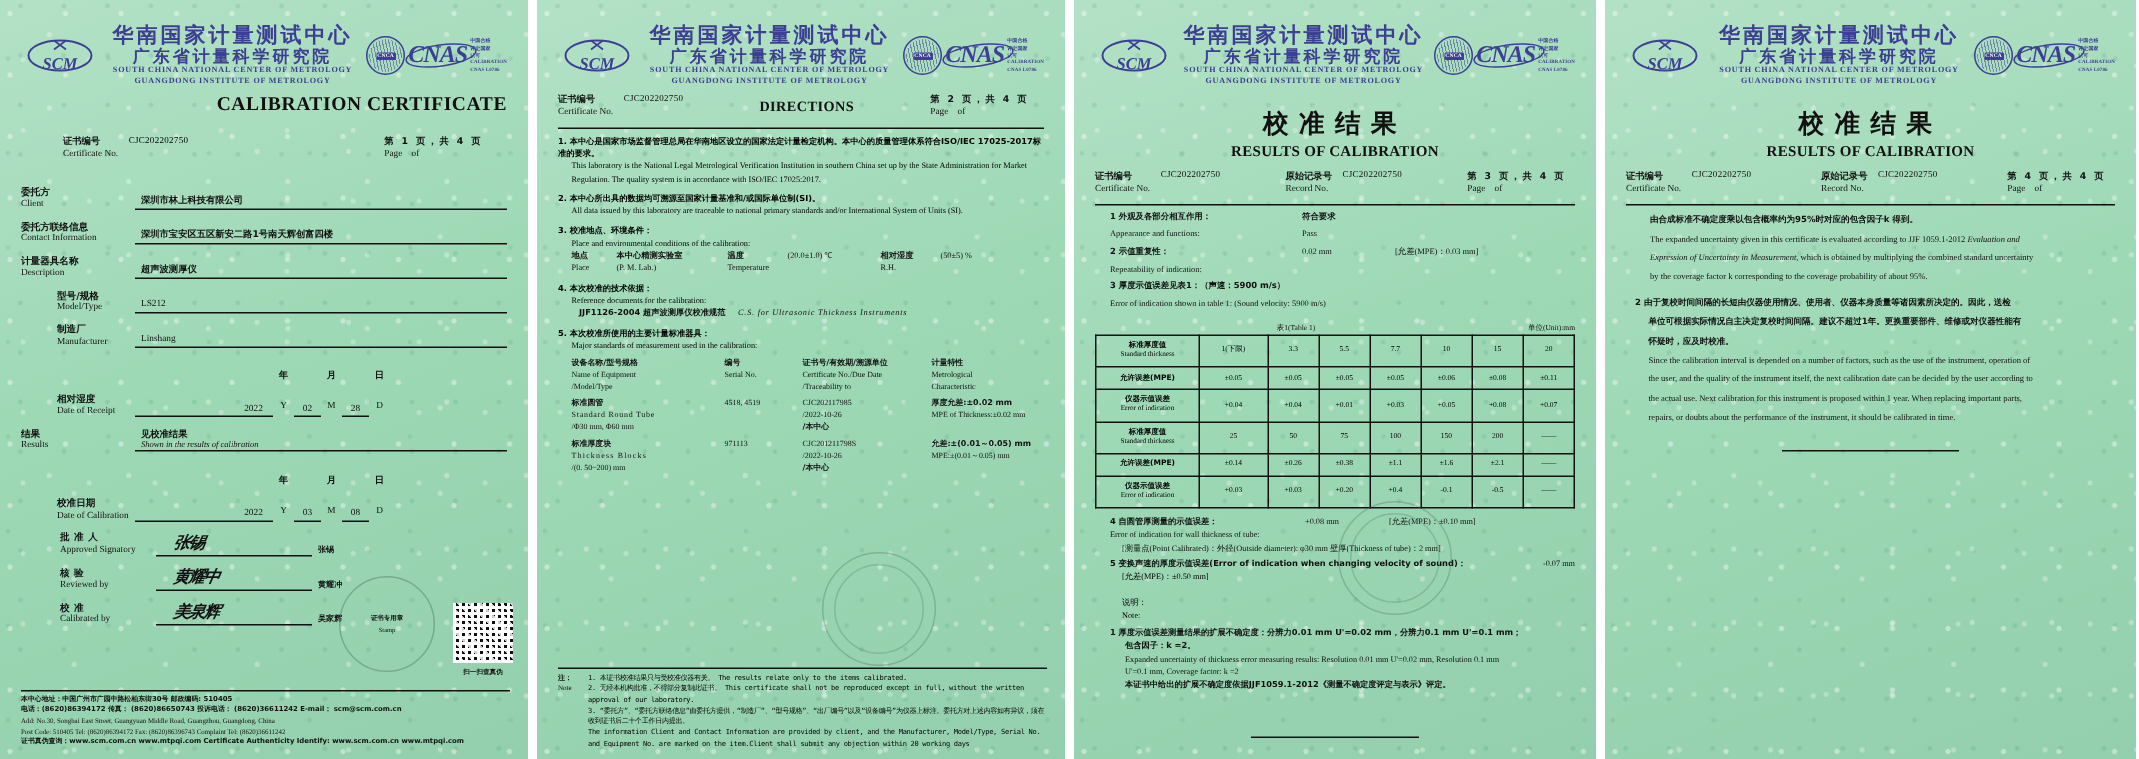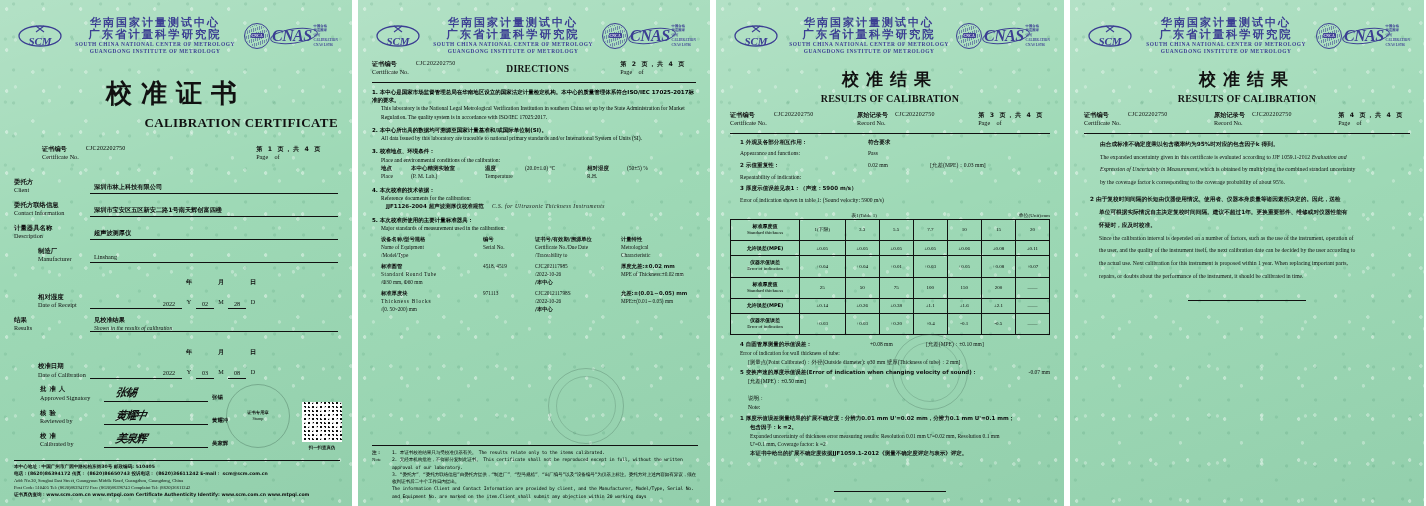--- a/index.html
+++ b/index.html
@@ -23,21 +23,21 @@
   .p1{width:352px;} .gap{width:6px;background:#fff;flex:none;}
   .p2{width:352px;} .p3{width:348px;} .p4{width:354px;}
   .pad{position:relative;z-index:2;padding:0 14px;height:100%;box-sizing:border-box;}
 
   
   .head{display:flex;align-items:center;gap:4px;padding-top:17px;}
   .scm{width:52px;height:30px;flex:none;position:relative;}
   .scm svg{display:block;}
   .orgwrap{flex:1;text-align:center;line-height:1;}
   .cn1{font-family:"DejaVu Sans",sans-serif;font-weight:bold;color:#3c3f93;
-       font-size:11px;letter-spacing:2.0px;white-space:nowrap;}
+       font-size:14px;letter-spacing:2.0px;white-space:nowrap;}
   .cn2{font-family:"DejaVu Sans",sans-serif;font-weight:bold;color:#3c3f93;
        font-size:11.3px;letter-spacing:2.0px;white-space:nowrap;margin-top:1px;}
   .en1{font-size:5.4px;font-weight:bold;color:#3c3f93;letter-spacing:.55px;margin-top:2px;white-space:nowrap;}
   .en2{font-size:5.4px;font-weight:bold;color:#3c3f93;letter-spacing:.55px;margin-top:1px;white-space:nowrap;}
   .cnas{display:flex;align-items:center;gap:2px;flex:none;}
   .cseal{width:24px;height:24px;border-radius:50%;border:1.4px solid #3c3f93;
          display:flex;align-items:center;justify-content:center;position:relative;overflow:hidden;}
   .cseal::after{content:"";position:absolute;inset:1px;border-radius:50%;
          background:repeating-linear-gradient(78deg,rgba(60,63,147,.55) 0 .7px,transparent .7px 2.1px);}
   .cseal span{position:relative;z-index:2;font-size:3.6px;font-weight:bold;color:#fff;
@@ -186,21 +186,20 @@
           <div class="cseal">
               <span>CNCA</span>
             </div>
           <div class="cnasbadge">
             <div class="cnword">CNAS</div>
           </div>
           <div class="ctxt">中国合格<br>评定国家<br>认可<br>CALIBRATION<br>CNAS L0786</div>
         </div>
       </div>
 
-      <div class="bigtitle">校准证书</div>
       <div class="bigtitle-en">CALIBRATION CERTIFICATE</div>
 
       <div class="certrow">
         <div class="lblpair" style="margin-left:28px">
           <div class="cn">证书编号</div>
           <div class="en">Certificate No.</div>
         </div>
         <div class="val">CJC202202750</div>
         <div class="spacer"></div>
         <div class="lblpair" style="text-align:left;margin-right:16px">
@@ -232,20 +231,29 @@
               <span class="fv cn">深圳市宝安区五区新安二路1号南天辉创富四楼</span>
             </div>
         </div>
         <div class="fld">
           <div class="lab">
               <span class="cn">计量器具名称</span>
               <span class="en">Description</span>
             </div>
           <div class="line">
               <span class="fv cn">超声波测厚仪</span>
+            </div>
+        </div>
+        <div class="fld ind">
+          <div class="lab">
+              <span class="cn">型号/规格</span>
+              <span class="en">Model/Type</span>
+            </div>
+          <div class="line">
+              <span class="fv en">LS212</span>
             </div>
         </div>
         <div class="fld ind">
           <div class="lab">
               <span class="cn">制造厂</span>
               <span class="en">Manufacturer</span>
             </div>
           <div class="line">
               <span class="fv en">Linshang</span>
             </div>

